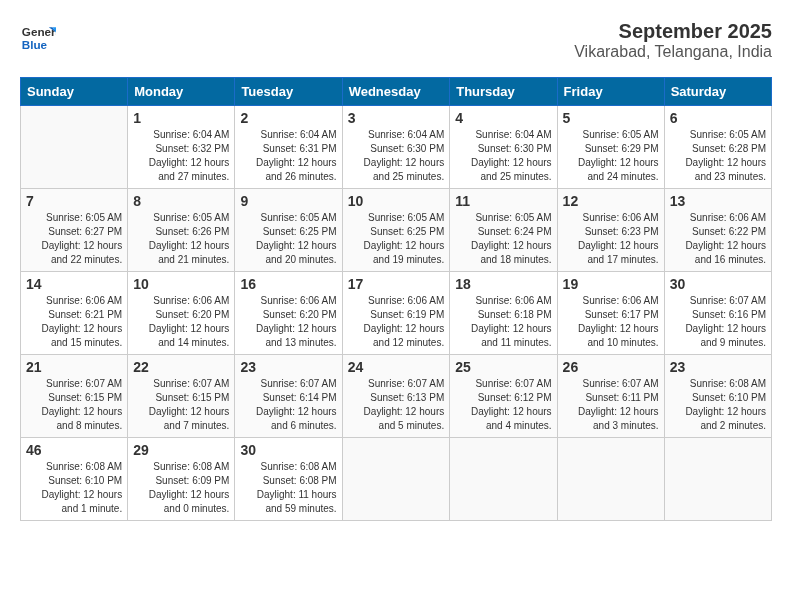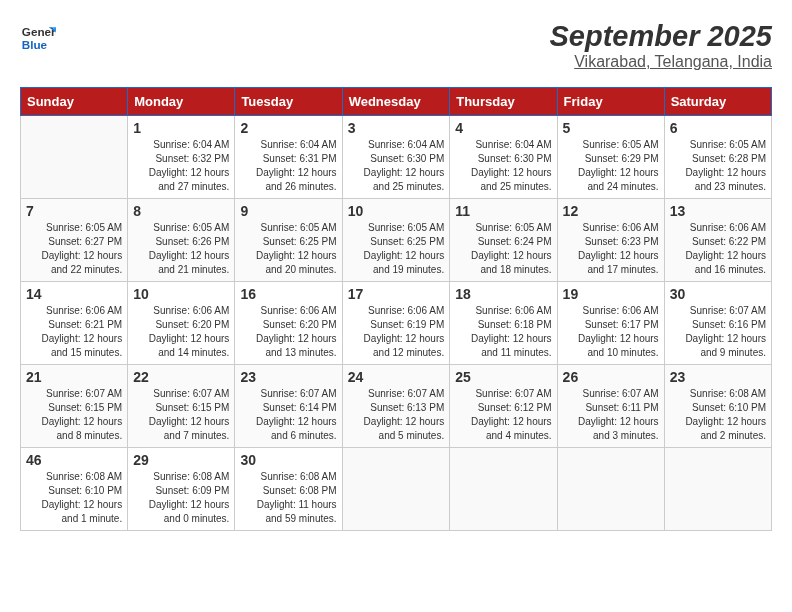--- a/index.html
+++ b/index.html
@@ -22,37 +22,35 @@
       gap: 4px;
     }
     .logo-icon {
       width: 36px;
       height: 36px;
     }
     .title-block {
       text-align: right;
     }
     .month-title {
-      font-size: 29px;
+      font-size: 20px;
       font-weight: bold;
       color: #333;
-      font-style: italic;
     }
     .location-title {
       font-size: 16px;
       color: #555;
-      text-decoration: underline;
     }
     table {
       width: 100%;
       border-collapse: collapse;
       border: 1px solid #ccc;
     }
     th {
-      background: #b91c1c;
+      background: #0369a1;
       color: #fff;
       font-size: 13px;
       font-weight: bold;
       padding: 6px 6px;
       text-align: left;
       border: 1px solid #1a6bc9;
     }
     td {
       border: 1px solid #ccc;
       vertical-align: top;

